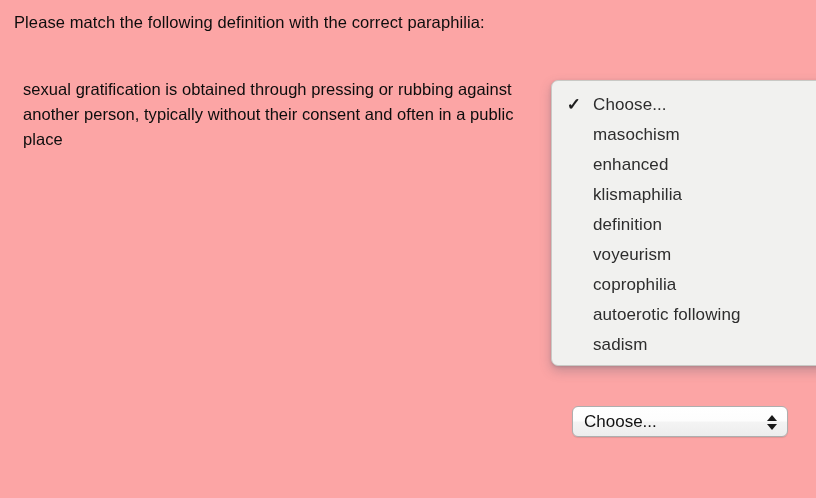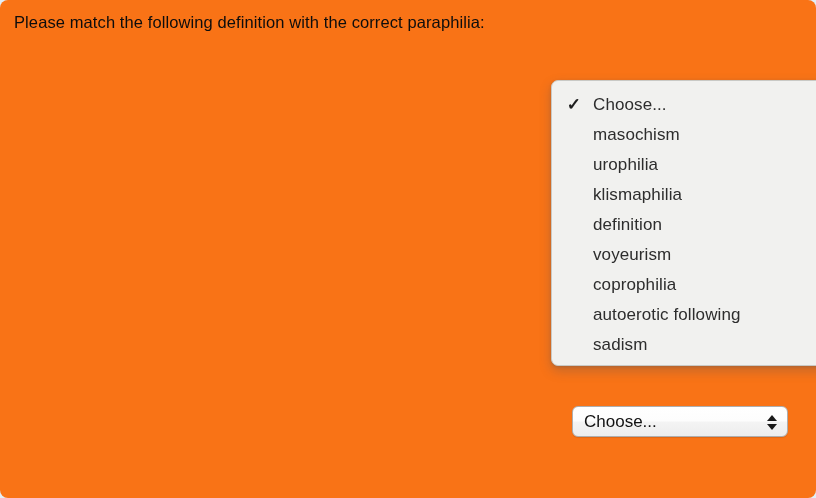--- a/index.html
+++ b/index.html
@@ -11,22 +11,21 @@
     height: 498px;
     background: #e2eef8;
     font-family: "Liberation Sans", sans-serif;
     overflow: hidden;
     position: relative;
   }
 
   #page {
     position: absolute;
     inset: 0;
-    background: #f97316;
-    border-radius: 8px;
+    background: #fca5a5;
   }
 
   
   .prompt {
     position: absolute;
     left: 14px;
     top: 13px;
     font-size: 16.5px;
     color: #0d0d0d;
     letter-spacing: 0.1px;
@@ -136,32 +135,33 @@
   .stepper .tri.down { border-top: 6px solid #1a1a1a; }
 </style>
 </head>
 <body>
 
 <div id="page">
 
   <div class="prompt">Please match the following definition with the correct paraphilia:</div>
 
   <div class="definitions">
+    <div class="definition">sexual gratification is obtained through pressing or rubbing against another person, typically without their consent and often in a public place</div>
   </div>
 
   <div class="popup-menu">
     <div class="menu-item">
       <span class="check">✓</span>
       <span>Choose...</span>
     </div>
     <div class="menu-item">
       <span>masochism</span>
     </div>
     <div class="menu-item">
-      <span>urophilia</span>
+      <span>enhanced</span>
     </div>
     <div class="menu-item">
       <span>klismaphilia</span>
     </div>
     <div class="menu-item">
       <span>definition</span>
     </div>
     <div class="menu-item">
       <span>voyeurism</span>
     </div>

